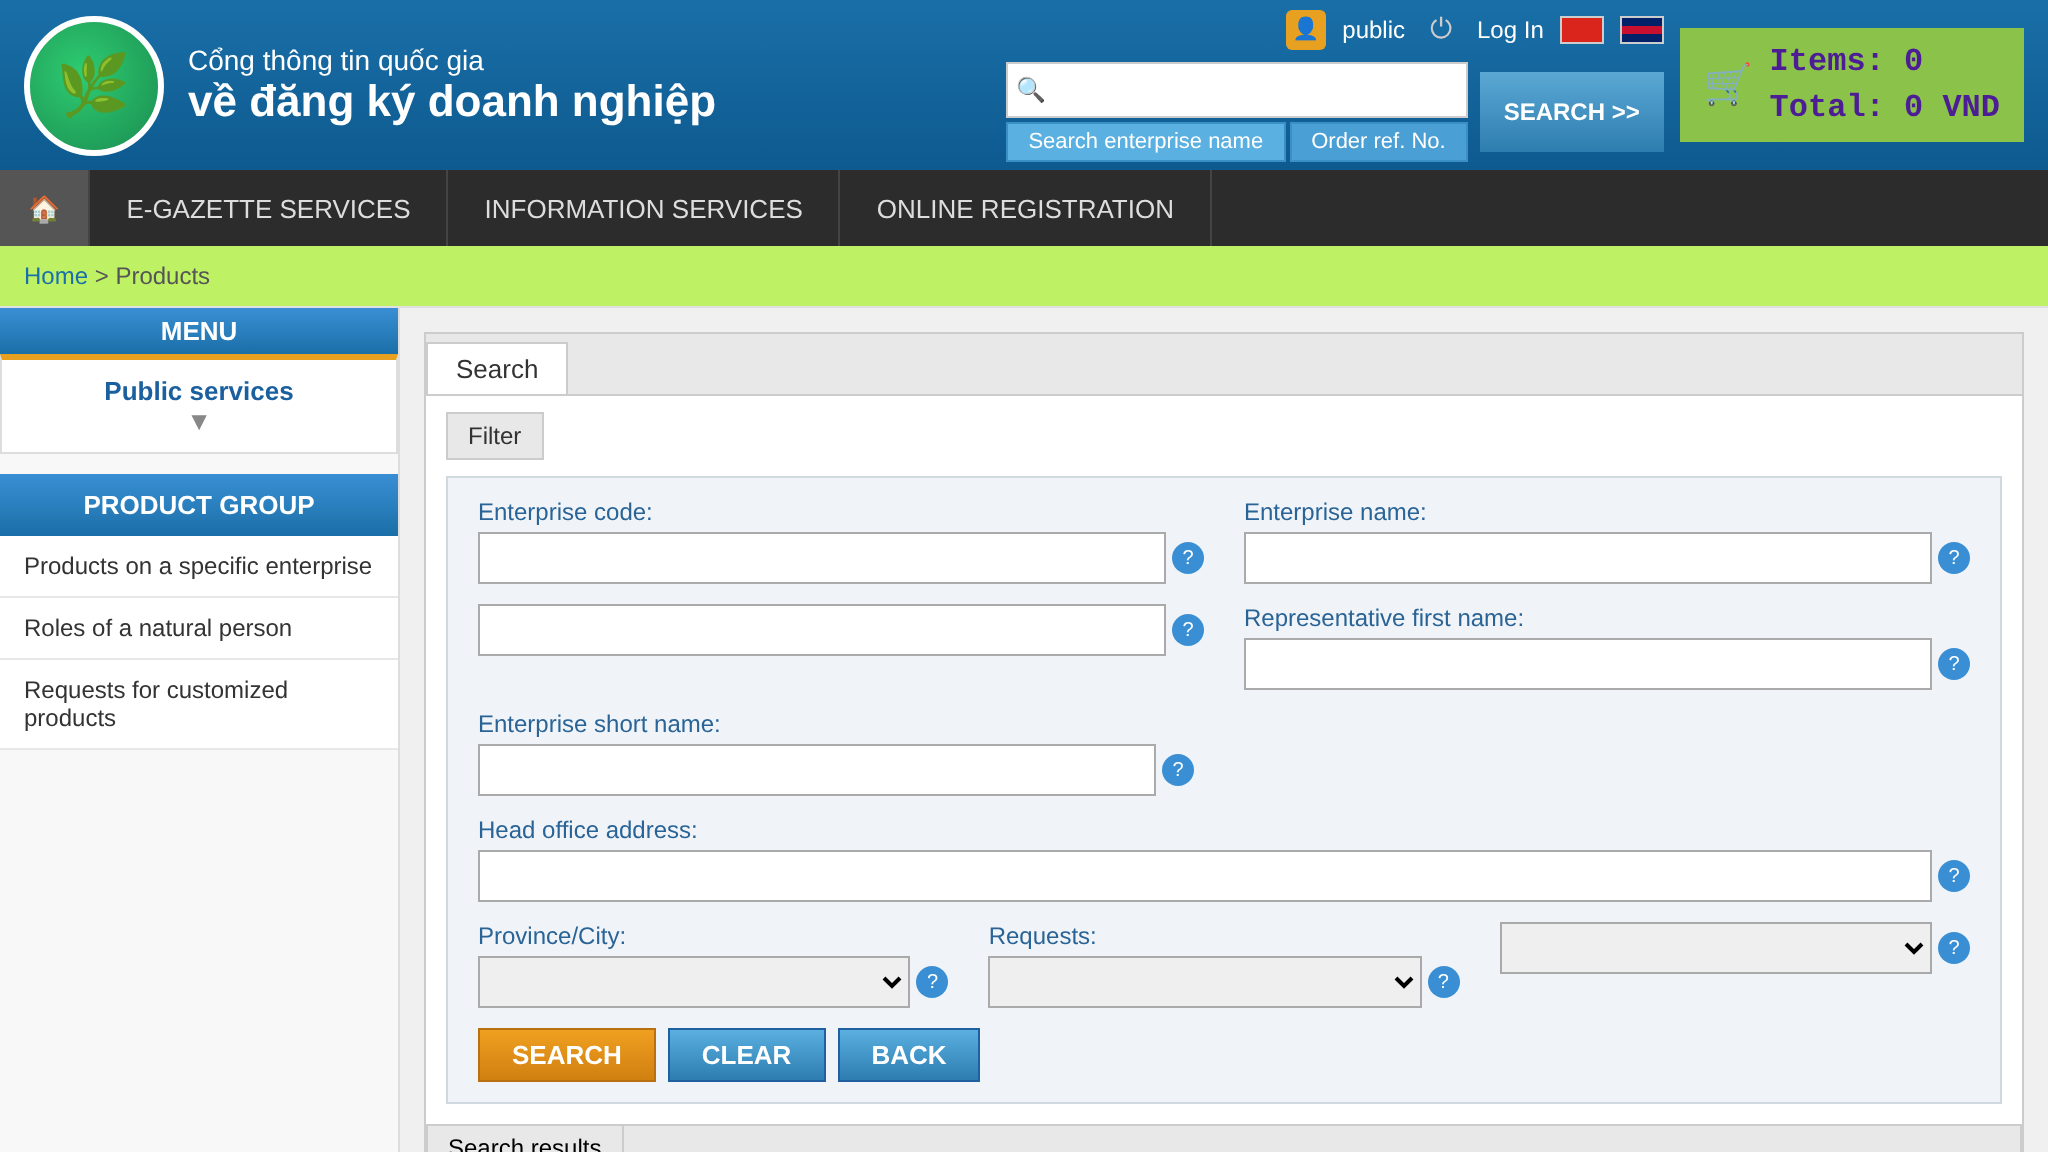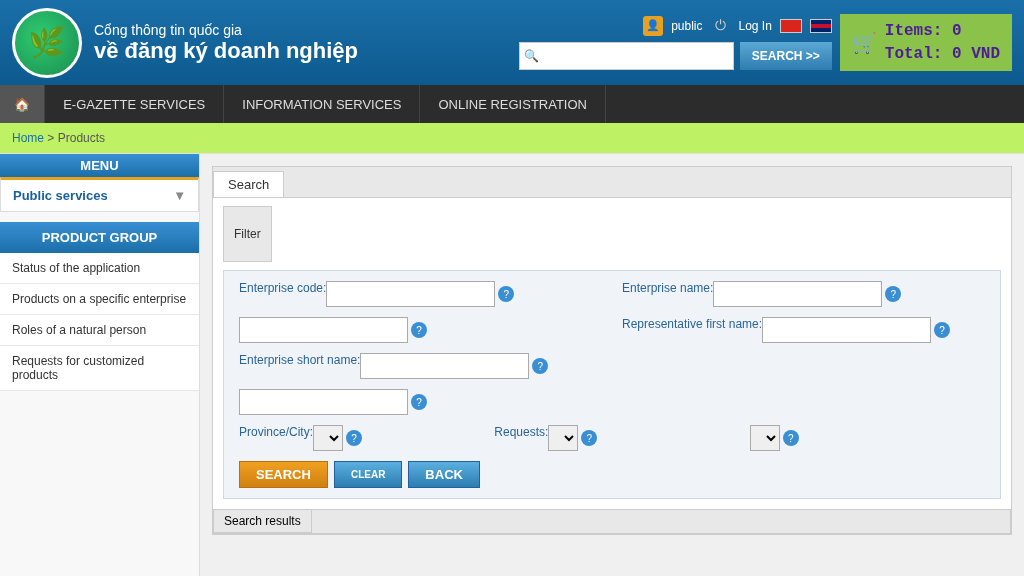--- a/index.html
+++ b/index.html
@@ -12,21 +12,21 @@
     .site-title { color: #fff; }
     .site-title .line1 { font-size: 14px; font-weight: normal; }
     .site-title .line2 { font-size: 22px; font-weight: bold; }
     .header-right { display: flex; flex-direction: column; align-items: flex-end; gap: 6px; }
     .user-bar { display: flex; align-items: center; gap: 8px; color: #fff; font-size: 12px; }
     .user-icon { width: 20px; height: 20px; background: #e8a020; border-radius: 3px; display: inline-flex; align-items: center; justify-content: center; color: #fff; font-size: 11px; }
     .power-icon { width: 20px; height: 20px; display: inline-flex; align-items: center; justify-content: center; color: #ccc; font-size: 14px; }
     .login-btn { color: #fff; font-size: 12px; cursor: pointer; text-align: right; }
     .flag-vn { width: 22px; height: 14px; background: #da251d; border: 1px solid #ccc; display: inline-block; }
     .flag-en { width: 22px; height: 14px; background: linear-gradient(#012169 0%, #012169 33%, #c8102e 33%, #c8102e 66%, #012169 66%); border: 1px solid #ccc; display: inline-block; }
-    .search-btn { background: linear-gradient(to bottom, #5ba8d4, #2d7db0); color: #fff; border: none; padding: 5px 12px; cursor: pointer; font-size: 12px; height: 28px; font-weight: bold; }
+    .search-btn { background: linear-gradient(to bottom, #5ba8d4, #2d7db0); color: #fff; border: none; padding: 5px 12px; cursor: pointer; font-size: 12px; height: 40px; font-weight: bold; }
     .search-tab { background: #4a9fd4; color: #fff; padding: 3px 10px; font-size: 11px; cursor: pointer; border: 1px solid #3a8fc4; }
     .search-tab.active { background: #5ab0e0; }
 
     
     .cart-area { background: #8bc34a; padding: 6px 12px; display: flex; align-items: center; gap: 8px; margin-left: 8px; }
     .cart-icon { font-size: 20px; color: #fff; }
     .cart-text { color: #4c1d95; font-size: 16px; font-weight: bold; line-height: 1.4; font-family: Liberation Mono, monospace; }
 
     
     .navbar { background: #2c2c2c; display: flex; align-items: center; height: 38px; }
@@ -37,41 +37,41 @@
     .breadcrumb { padding: 8px 12px; background: #bef264; border-bottom: 1px solid #e0e0e0; font-size: 12px; }
     .breadcrumb a { color: #1a6fa8; text-decoration: none; }
     .breadcrumb span { color: #555; }
 
     
     .main-layout { display: flex; min-height: 450px; }
 
     
     .sidebar { width: 200px; min-width: 200px; background: #f8f8f8; border-right: 1px solid #ddd; }
     .sidebar-menu-title { background: linear-gradient(to bottom, #3a8fd4, #1a6fa8); color: #fff; text-align: center; padding: 4px; font-weight: bold; font-size: 13px; }
-    .sidebar-item-top { background: #fff; border: 1px solid #ddd; border-top: 3px solid #e8a020; padding: 8px 12px; display: flex; align-items: center; justify-content: space-between; cursor: pointer; }
+    .sidebar-item-top { background: #fff; border: 1px solid #ddd; border-top: 3px solid #e8a020; padding: 8px 12px; display: flex; align-items: center; justify-content: space-between; cursor: pointer; flex-direction: column; }
     .sidebar-item-top span { color: #1a5f9e; font-weight: bold; font-size: 13px; }
     .sidebar-item-top .arrow { color: #888; }
     .sidebar-product-title { background: linear-gradient(to bottom, #3a8fd4, #1a6fa8); color: #fff; text-align: center; padding: 8px; font-weight: bold; font-size: 13px; margin-top: 10px; }
     .sidebar-link { display: block; padding: 8px 12px; color: #333; font-size: 12px; text-decoration: none; border-bottom: 1px solid #e8e8e8; cursor: pointer; background: #fff; }
 
     
     .content { flex: 1; padding: 12px; }
     .panel { background: #fff; border: 1px solid #ccc; }
-    .filter-header { background: #e8e8e8; padding: 20px 10px; font-size: 12px; color: #333; display: inline-block; margin: 8px 0 8px 10px; border: 1px solid #ccc; }
+    .filter-header { background: #e8e8e8; padding: 4px 10px; font-size: 12px; color: #333; display: inline-block; margin: 8px 0 8px 10px; border: 1px solid #ccc; }
     .filter-section { padding: 10px 15px; background: #f0f4f8; margin: 0 10px 10px 10px; border: 1px solid #d0d8e0; }
     .form-row { display: flex; gap: 20px; margin-bottom: 10px; }
-    .form-group { display: flex; flex-direction: row; flex: 1; }
+    .form-group { display: flex; flex-direction: column; flex: 1; }
     .form-group label { font-size: 12px; color: #2a6496; margin-bottom: 3px; }
     .form-group input[type="text"] { height: 26px; border: 1px solid #aaa; padding: 3px 6px; font-size: 12px; }
     .input-with-help { display: flex; align-items: center; gap: 3px; }
     .help-icon { width: 16px; height: 16px; background: #3a8fd4; color: #fff; border-radius: 50%; font-size: 10px; display: inline-flex; align-items: center; justify-content: center; cursor: pointer; flex-shrink: 0; }
     .form-group select { height: 26px; border: 1px solid #aaa; padding: 2px 4px; font-size: 12px; }
     .select-with-help { display: flex; align-items: center; gap: 3px; }
     .btn-search { background: linear-gradient(to bottom, #f0a020, #d08010); color: #fff; border: 1px solid #b87010; padding: 5px 16px; cursor: pointer; font-size: 13px; font-weight: bold; }
-    .btn-clear { background: linear-gradient(to bottom, #5ab0e0, #2d7db0); color: #fff; border: 1px solid #2060a0; padding: 5px 16px; cursor: pointer; font-size: 10px; font-weight: bold; }
+    .btn-clear { background: linear-gradient(to bottom, #5ab0e0, #2d7db0); color: #fff; border: 1px solid #2060a0; padding: 5px 16px; cursor: pointer; font-size: 13px; font-weight: bold; }
     .btn-back { background: linear-gradient(to bottom, #5ab0e0, #2d7db0); color: #fff; border: 1px solid #2060a0; padding: 5px 16px; cursor: pointer; font-size: 13px; font-weight: bold; }
     .action-row { display: flex; gap: 6px; margin-top: 4px; }
     .results-panel { border: 1px solid #ccc; margin-top: 10px; }
     .results-header { background: #e8e8e8; padding: 4px 10px; font-size: 12px; display: inline-block; border: 1px solid #ccc; margin: -1px 0 0 -1px; }
     .tab-strip { border-bottom: 1px solid #ccc; background: #e8e8e8; }
     .tab-label { display: inline-block; padding: 5px 14px; font-size: 13px; color: #555; cursor: pointer; border: 1px solid #ccc; border-bottom: none; background: #e0e0e0; margin-right: 2px; margin-top: 4px; }
     .tab-label.active { background: #fff; color: #333; }
   </style>
 </head>
 <body>
@@ -94,20 +94,24 @@
       <span class="login-btn">Log In</span>
       <span class="flag-vn"></span>
       <span class="flag-en"></span>
     </div>
     <div style="display:flex;align-items:center;gap:6px;">
       <div style="display:flex;flex-direction:column;gap:2px;">
         <div style="display:flex;align-items:center;background:#fff;border:1px solid #ccc;height:28px;padding:0 4px;">
           <span style="color:#888;font-size:12px;">🔍</span>
           <input type="text" style="border: none; outline: none; width: 190px; font-size: 12px; padding: 0px 4px;" placeholder="">
         </div>
+        <div style="display:flex;gap:2px;">
+          <span class="search-tab active">Search enterprise name</span>
+          <span class="search-tab">Order ref. No.</span>
+        </div>
       </div>
       <button class="search-btn">SEARCH &gt;&gt;</button>
     </div>
   </div>
   <div class="cart-area">
     <span class="cart-icon">🛒</span>
     <div class="cart-text">
       <div>Items: 0</div>
       <div>Total: 0 VND</div>
     </div>
@@ -131,21 +135,20 @@
 
 <div class="main-layout">
 
   <div class="sidebar">
     <div class="sidebar-menu-title">MENU</div>
     <div class="sidebar-item-top">
       <span>Public services</span>
       <span class="arrow">▼</span>
     </div>
     <div class="sidebar-product-title">PRODUCT GROUP</div>
-    <a class="sidebar-link">Status of the application</a>
     <a class="sidebar-link">Products on a specific enterprise</a>
     <a class="sidebar-link">Roles of a natural person</a>
     <a class="sidebar-link">Requests for customized products</a>
   </div>
 
   <div class="content">
     <div class="panel">
       <div class="tab-strip">
         <span class="tab-label active">Search</span>
       </div>
@@ -193,20 +196,21 @@
             <div class="input-with-help">
               <input type="text" style="flex: 1 1 0%;">
               <span class="help-icon">?</span>
             </div>
           </div>
           <div class="form-group" style="flex:1;"></div>
         </div>
 
         <div class="form-row">
           <div class="form-group" style="flex:1;">
+            <label>Head office address:</label>
             <div class="input-with-help">
               <input type="text" style="flex: 1 1 0%;">
               <span class="help-icon">?</span>
             </div>
           </div>
         </div>
 
         <div class="form-row">
           <div class="form-group">
             <label>Province/City:</label>

